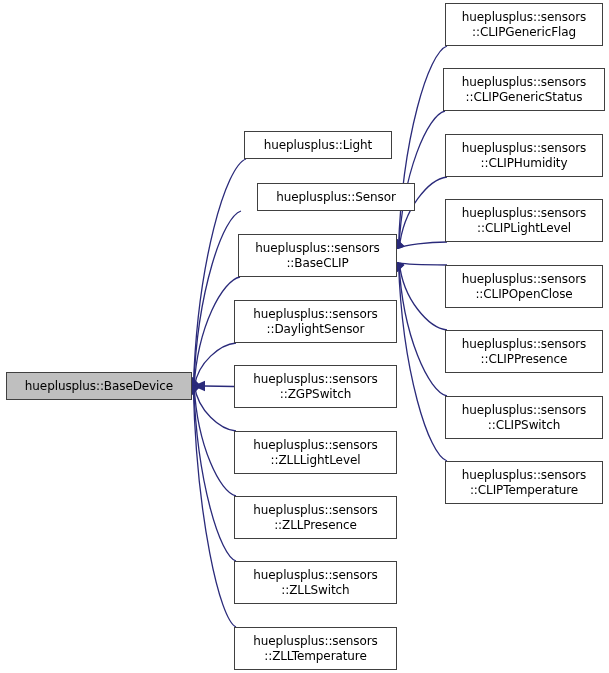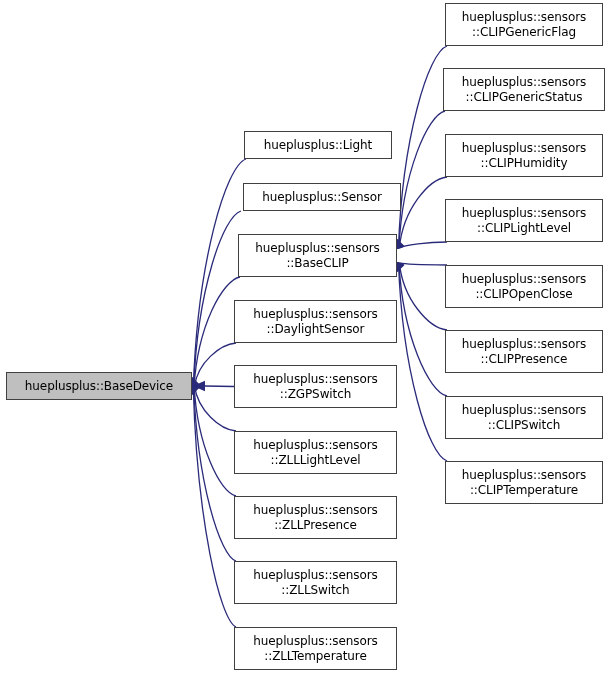--- a/index.html
+++ b/index.html
@@ -88,21 +88,21 @@
       <polygon points="395,274 404.53289145798,265.0465659967601 394.9858420329806,260.9217814840105" fill="#2a2a7a"></polygon>
       <path d="M 399.3394948409851 262.81211438541385 C 403.15233525370627 299.76545147343626, 428.8890080395743 327.98436343156243, 447 330" fill="none" stroke="#2a2a7a" stroke-width="1.3"></path>
       <polygon points="395,274 404.18757860730574,264.69256214984074 394.4914110746644,260.93166662098696" fill="#2a2a7a"></polygon>
       <path d="M 398.9068178534859 262.6537770928082 C 402.75427242520703 335.9941996917637, 428.7245907843246 391.9996133127843, 447 396" fill="none" stroke="#2a2a7a" stroke-width="1.3"></path>
       <polygon points="395,274 403.82351444660236,264.3467314959854 393.99012126036945,260.96082268963096" fill="#2a2a7a"></polygon>
       <path d="M 398.47506432688607 262.5141857962091 C 402.3570591807352 371.68138360829414, 428.5605244442167 455.0454255738863, 447 461" fill="none" stroke="#2a2a7a" stroke-width="1.3"></path>
       <polygon points="395,274 403.4522504818621,264.0200470045264 393.49787817191003,261.0083245878918" fill="#2a2a7a"></polygon>
     </svg>
 <div class="node" style="left: 244px; top: 131px; width: 148px; height: 28px;"><span class="node-label">hueplusplus::Light</span></div>
     <div class="node root-node" style="left: 6px; top: 372px; width: 186px; height: 28px;"><span class="node-label">hueplusplus::BaseDevice</span></div>
-    <div class="node" style="left: 243px; top: 183px; width: 158px; height: 28px;"><span class="node-label">hueplusplus::Sensor</span></div>
+    <div class="node" style="left: 257px; top: 183px; width: 158px; height: 28px;"><span class="node-label">hueplusplus::Sensor</span></div>
     <div class="node" style="left: 238px; top: 234px; width: 159px; height: 43px;"><span class="node-label">hueplusplus::sensors
 ::BaseCLIP</span></div>
     <div class="node" style="left: 234px; top: 300px; width: 163px; height: 43px;"><span class="node-label">hueplusplus::sensors
 ::DaylightSensor</span></div>
     <div class="node" style="left: 234px; top: 365px; width: 163px; height: 43px;"><span class="node-label">hueplusplus::sensors
 ::ZGPSwitch</span></div>
     <div class="node" style="left: 234px; top: 431px; width: 163px; height: 43px;"><span class="node-label">hueplusplus::sensors
 ::ZLLLightLevel</span></div>
     <div class="node" style="left: 234px; top: 496px; width: 163px; height: 43px;"><span class="node-label">hueplusplus::sensors
 ::ZLLPresence</span></div>

